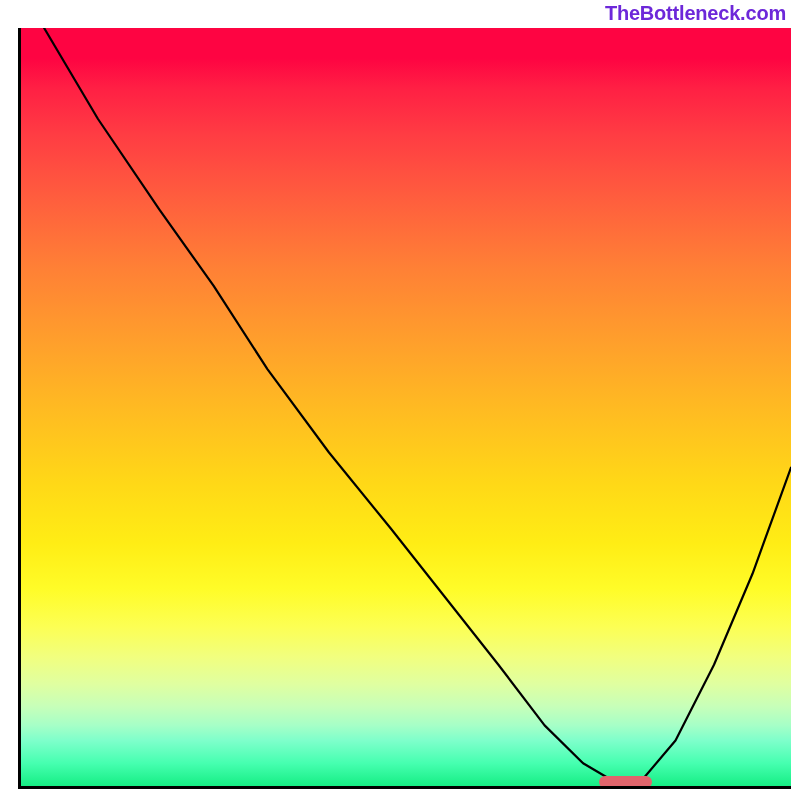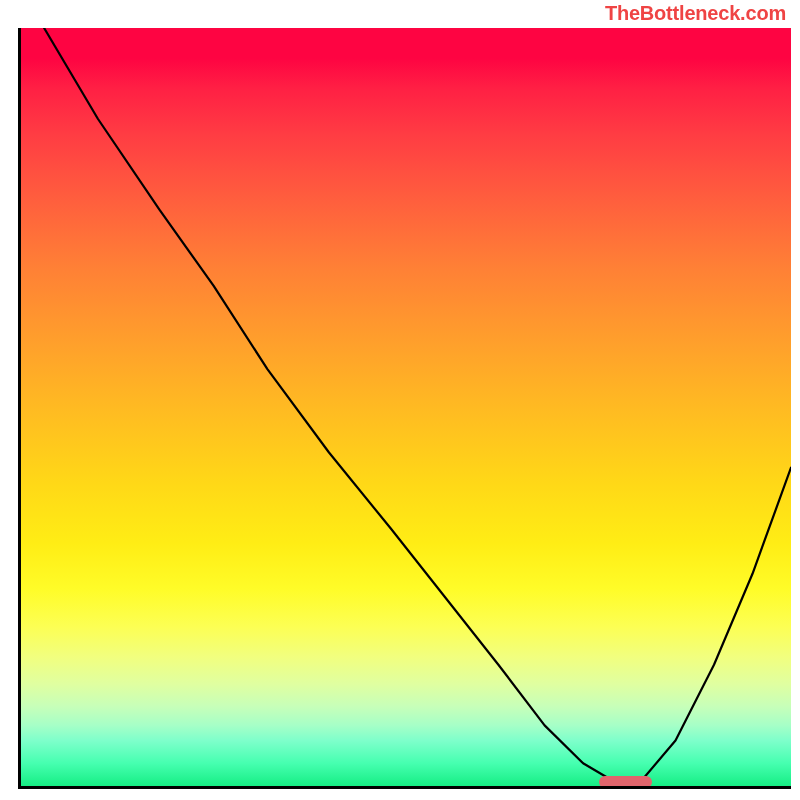--- a/index.html
+++ b/index.html
@@ -10,21 +10,21 @@
     background: #ffffff;
     font-family: Arial, Helvetica, sans-serif;
     position: relative;
   }
   .watermark {
     position: absolute;
     top: 2px;
     right: 14px;
     font-size: 20px;
     font-weight: 600;
-    color: #ef4444;
+    color: #6d28d9;
     letter-spacing: -0.2px;
   }
   .plot-area {
     position: absolute;
     left: 18px;
     top: 28px;
     width: 770px;
     height: 758px;
     border-left: 3px solid #000000;
     border-bottom: 3px solid #000000;

